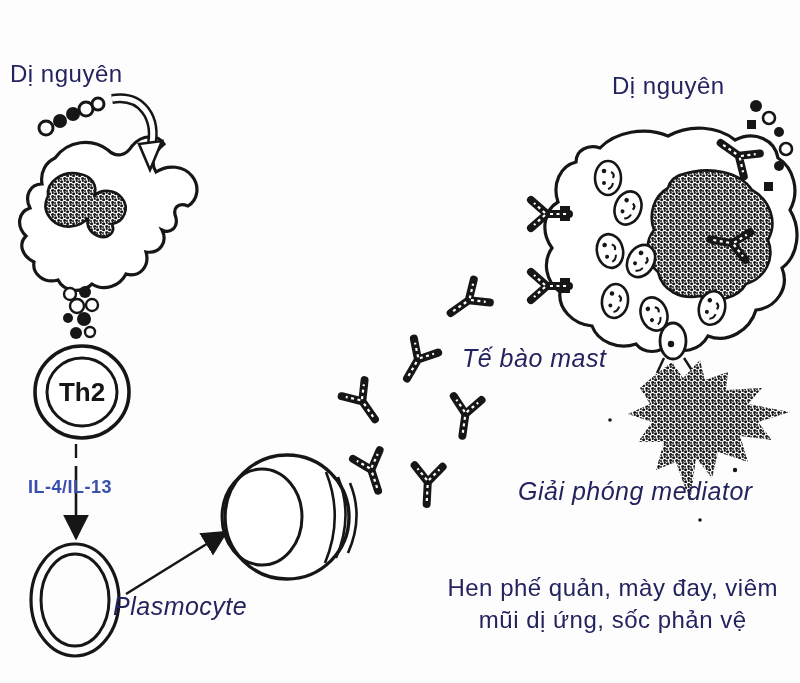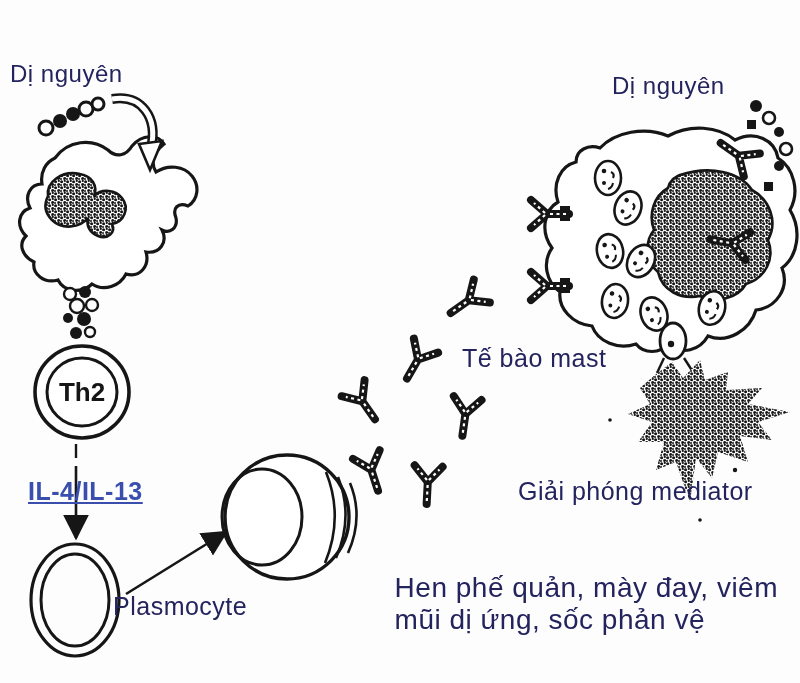--- a/index.html
+++ b/index.html
@@ -18,28 +18,28 @@
   }
   .canvas svg{position:absolute;inset:0;}
   .lbl{
     position:absolute;
     color:var(--label-text);
     font-size:24px;
     white-space:nowrap;
     letter-spacing:0.5px;
     text-align:right;
   }
-  .lbl.il{color:var(--interleukin-text);font-weight:700;font-size:25px;text-decoration:underline;}
-  .lbl.big{font-size:25px;}
+  .lbl.il{color:var(--interleukin-text);font-weight:700;font-size:18px;}
+  .lbl.big{font-size:25px;font-style:italic;}
   .outcomes{
     position:absolute;
     right:22px;top:572px;
-    text-align:left;
+    text-align:center;
     color:var(--label-text);
-    font-size:28px;line-height:32px;
+    font-size:24px;line-height:32px;
     letter-spacing:0.5px;
   }
   .ink-s{stroke:var(--ink);fill:none;}
   .ink-f{fill:var(--ink);}
   .cell{stroke:var(--ink);fill:#ffffff;}
   .th2txt{
     font-family:"Liberation Sans", sans-serif;
     font-weight:700;font-size:26px;
     fill:var(--ink);
   }

